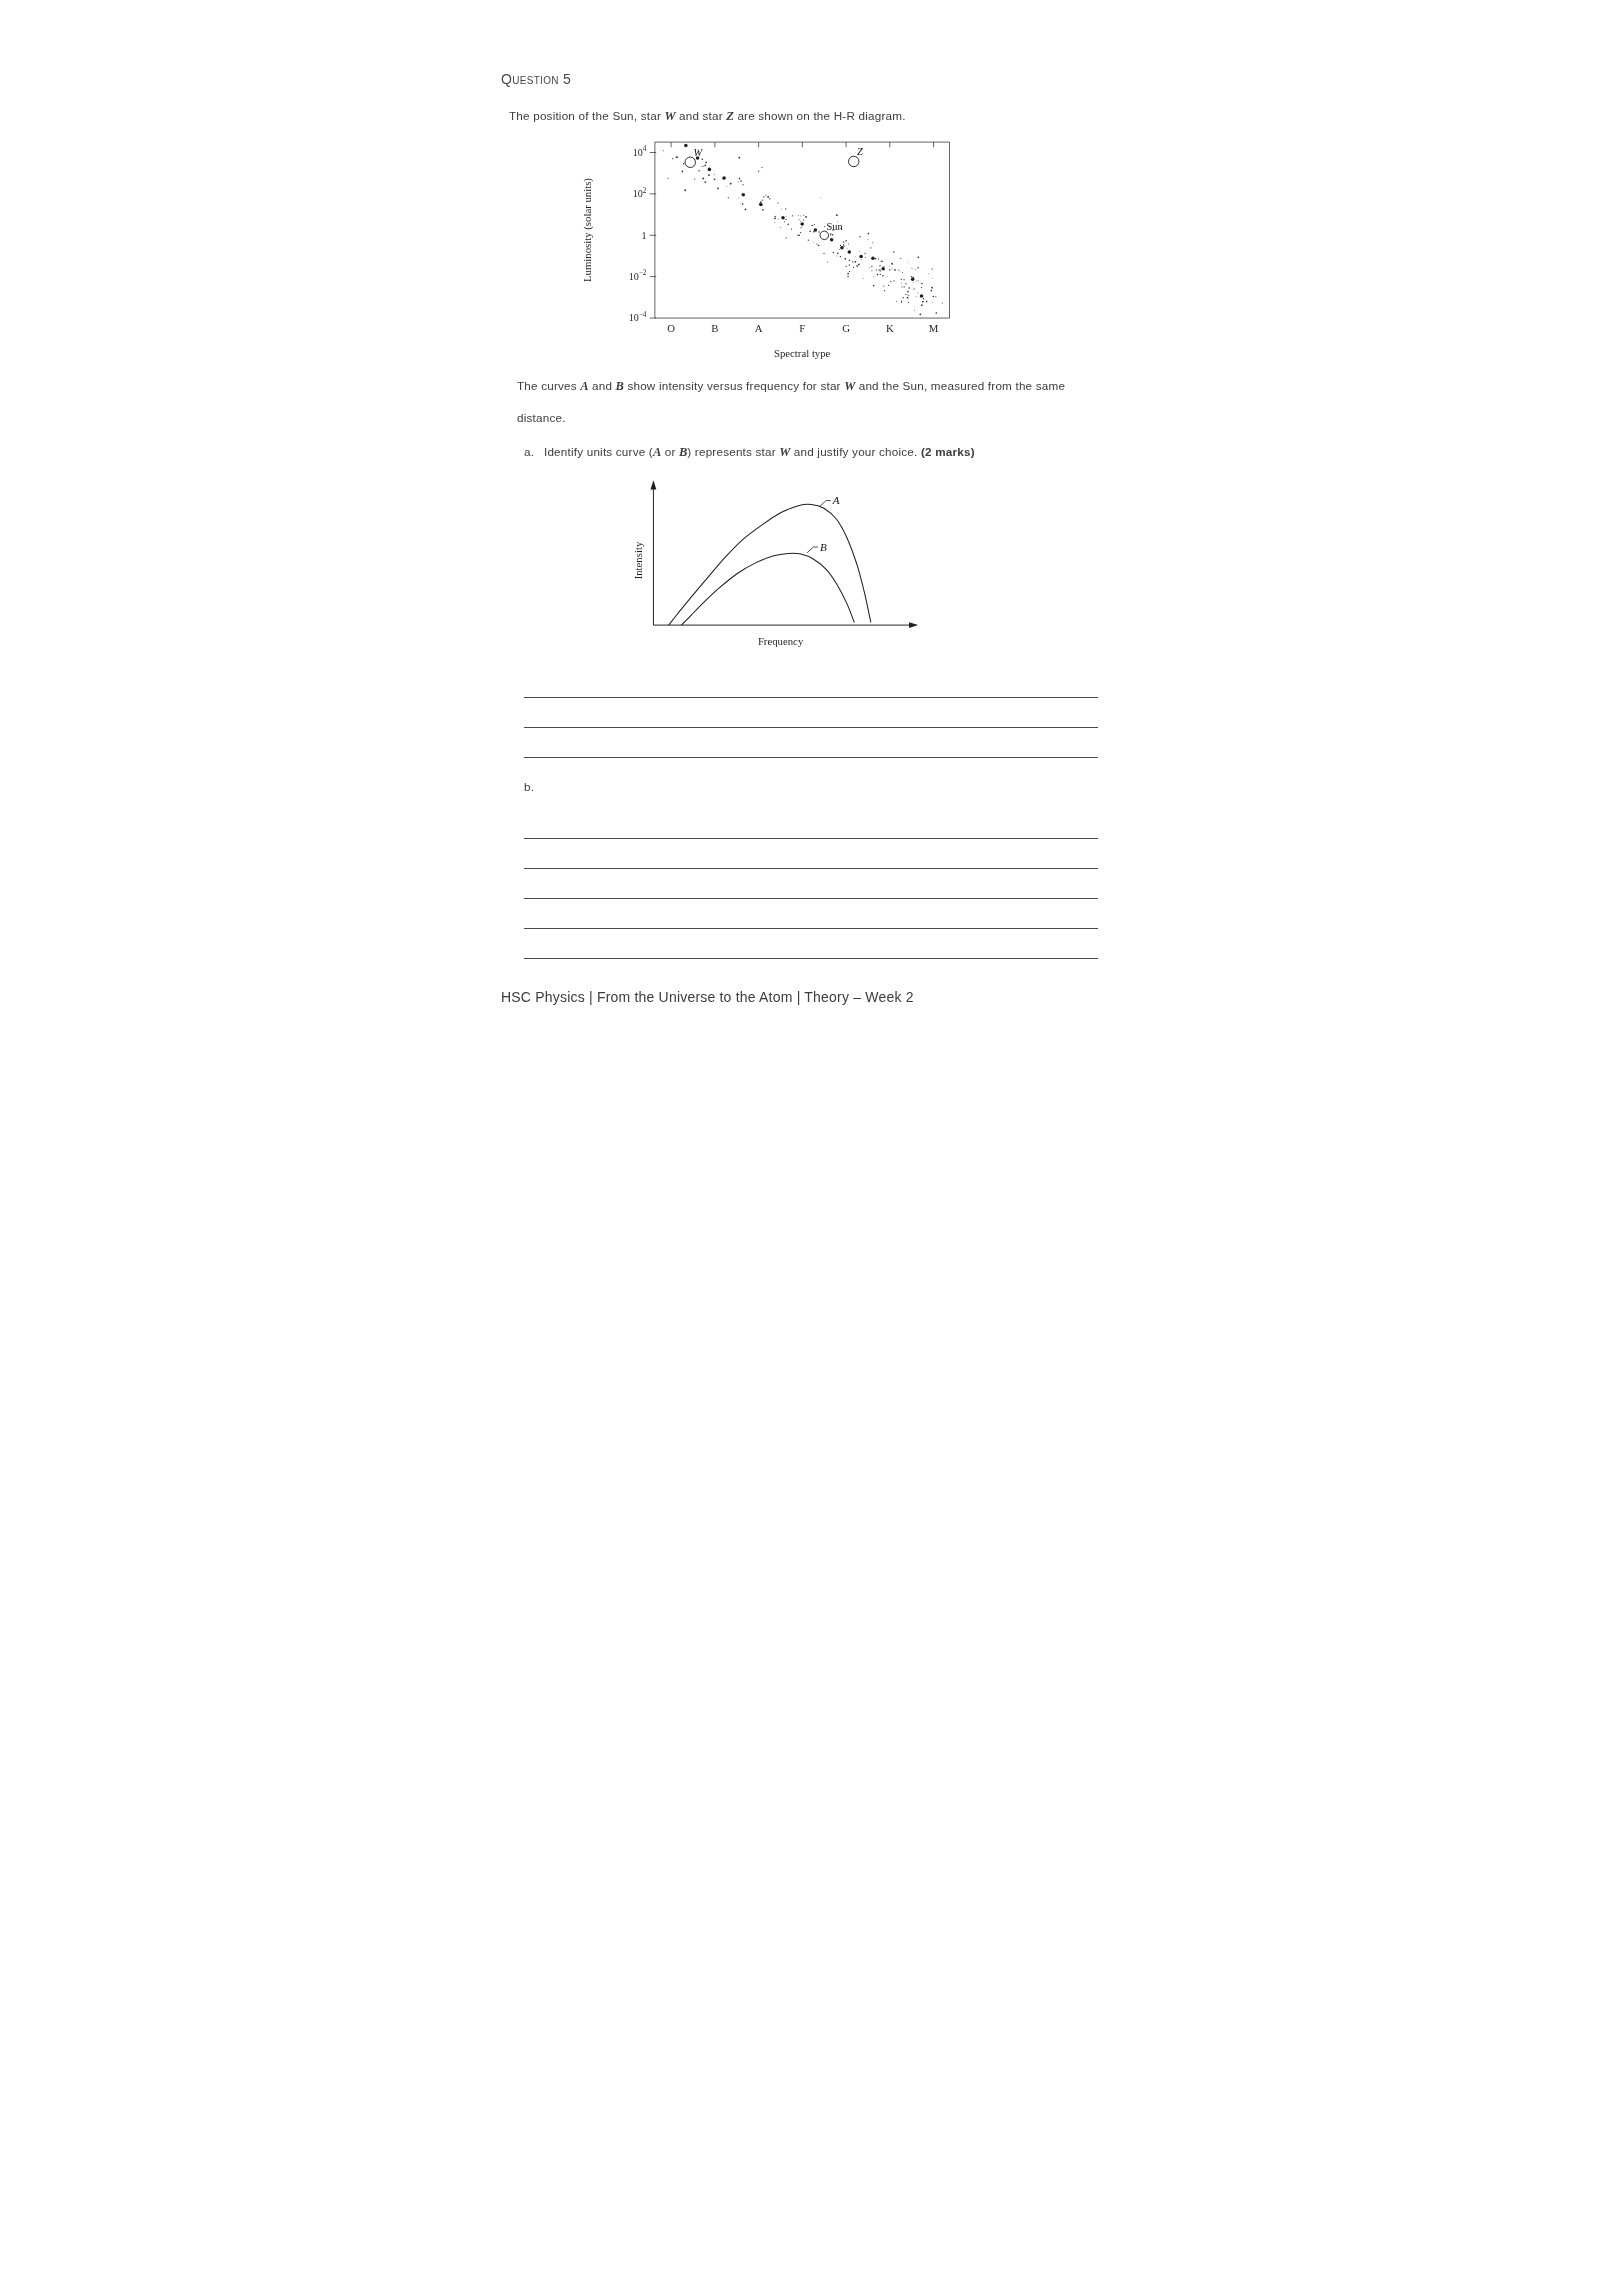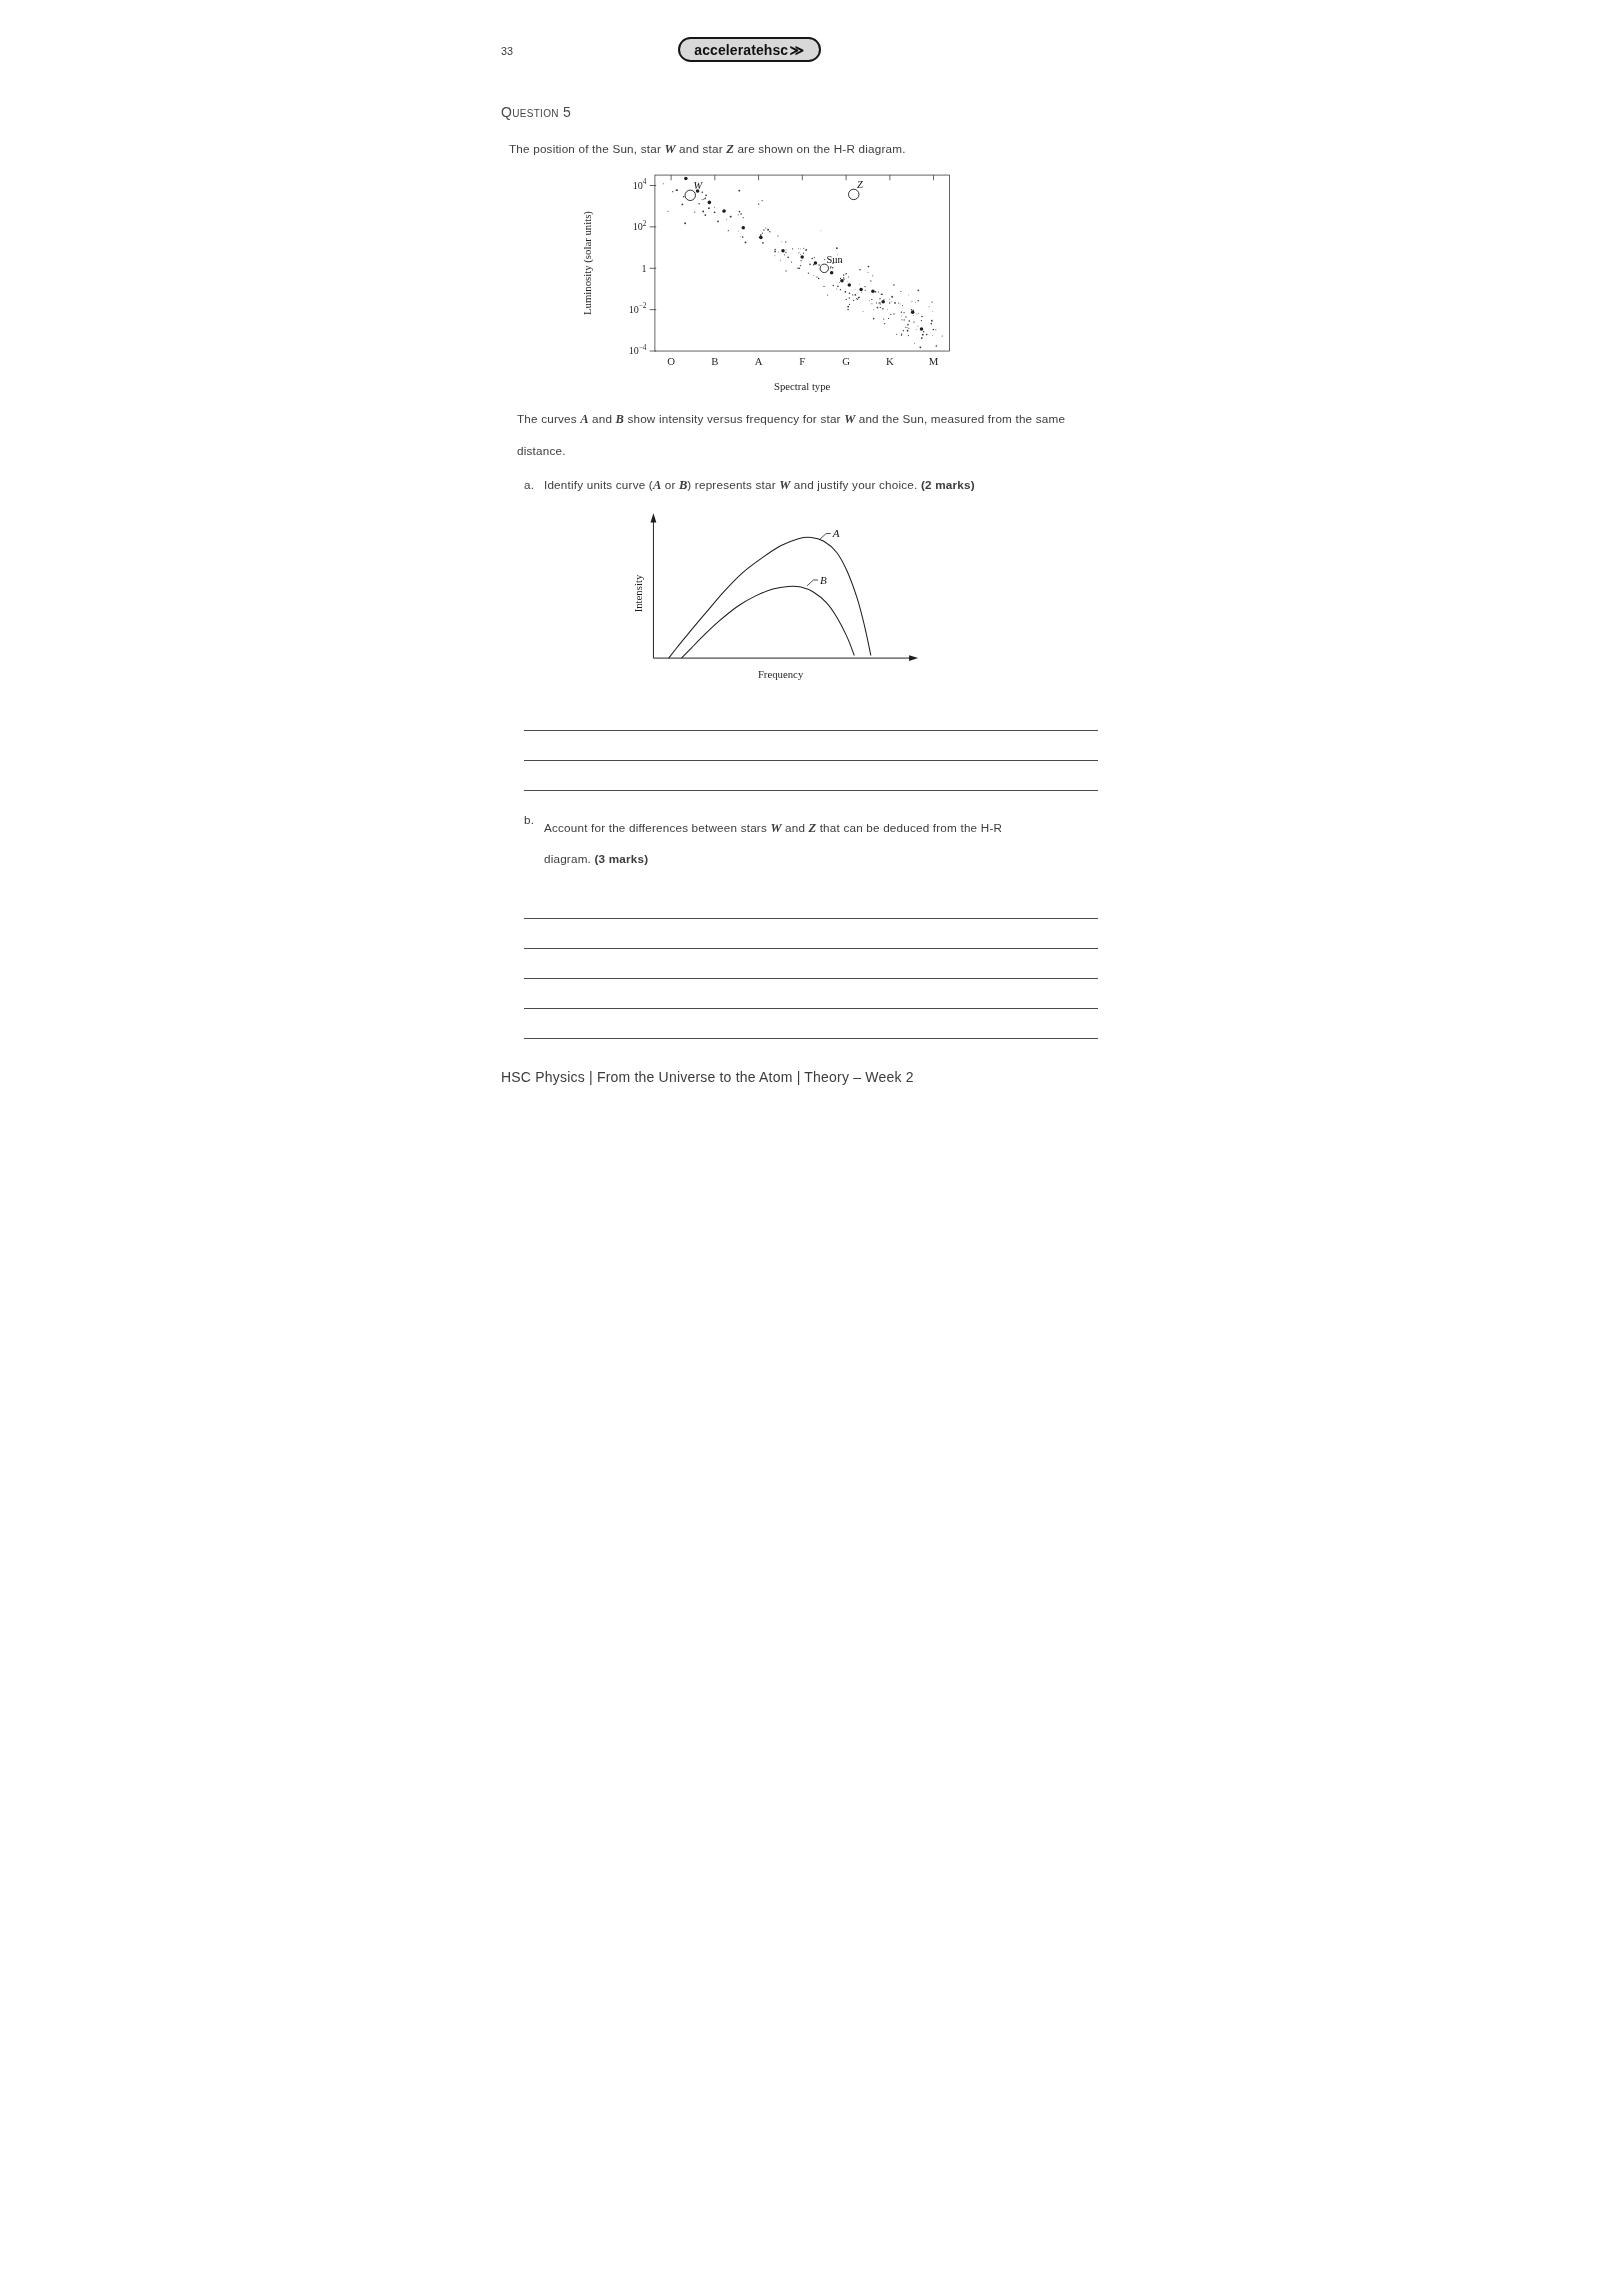--- a/index.html
+++ b/index.html
@@ -28,27 +28,20 @@
   .curve-figure{margin:15.6px 0 0 112px}
   .answer-lines{margin:15.6px 16.3px 0 23px}
   .answer-line{height:30px;border-bottom:0.9px solid #4a4a4a}
   .footer{position:absolute;left:52px;bottom:26px;font-size:14px;letter-spacing:0.2px;color:#3c3c3c}
 </style>
 </head>
 <body>
 
 <div class="page">
 
-  <div class="top-row">
-    <span class="page-number">33</span>
-    <div class="logo-pill">
-      <span>acceleratehsc</span>
-        <span class="logo-chev">≫</span>
-    </div>
-  </div>
 
   <div class="question-title">Question 5</div>
 
   <p class="body-text intro"><span>The position of the Sun, star </span><span class="var">W</span><span> and star </span><span class="var">Z</span><span> are shown on the H-R diagram.</span></p>
 
   <div class="figure hr-figure">
     <div id="hr-chart"><svg width="378" height="226" viewBox="0 0 580 346">
           <rect x="118" y="12" width="452" height="270" fill="none" stroke="#3a3a3a" stroke-width="1.2"></rect>
           <line x1="110" y1="28" x2="120" y2="28" stroke="#3a3a3a" stroke-width="1.2"></line>
           <text x="105" y="33" text-anchor="end" font-size="15.5" fill="#1f1f1f" font-family="&quot;Liberation Serif&quot;,&quot;DejaVu Serif&quot;,serif"><tspan>10</tspan><tspan dy="-7" font-size="11">4</tspan></text>
@@ -348,21 +341,20 @@
   </div>
 
   <div class="answer-lines">
       <div class="answer-line"></div>
       <div class="answer-line"></div>
       <div class="answer-line"></div>
     </div>
 
   <div class="part part-b body-text">
     <span class="part-label">b.</span>
-    <div class="part-text"><span>Account for the differences between stars </span><span class="var">W</span><span> and </span><span class="var">Z</span><span> that can be deduced from the H-R diagram. </span><span class="bold">(3 marks)</span></div>
   </div>
 
   <div class="answer-lines">
       <div class="answer-line"></div>
       <div class="answer-line"></div>
       <div class="answer-line"></div>
       <div class="answer-line"></div>
       <div class="answer-line"></div>
     </div>
 

